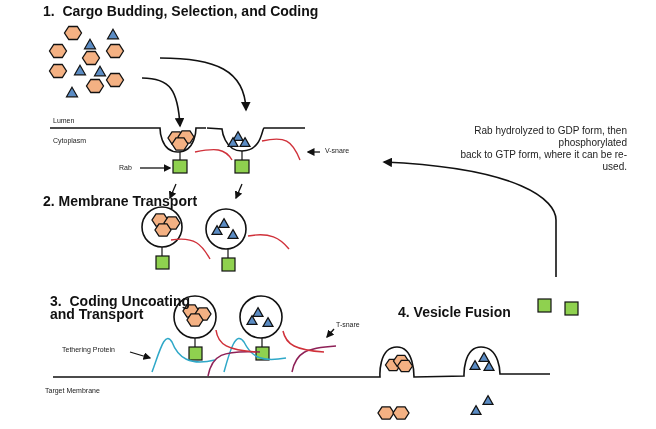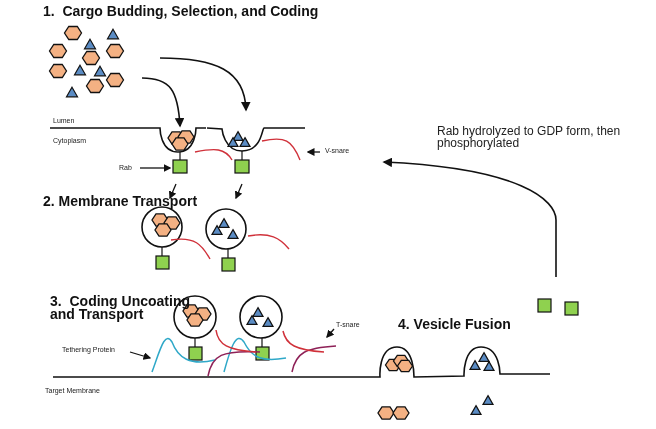--- a/index.html
+++ b/index.html
@@ -1,21 +1,21 @@
 <!DOCTYPE html>
 <html><head>
 <meta charset="utf-8">
 <style>
   html, body { margin:0; padding:0; background:#ffffff; }
   body { width:656px; height:429px; position:relative; overflow:hidden; font-family:"Liberation Sans", sans-serif; }
   #stage { position:absolute; left:0; top:0; width:656px; height:429px; }
   .lbl { position:absolute; font-family:"Liberation Sans", sans-serif; color:#222; white-space:nowrap; }
   .title { font-size:14px; font-weight:bold; color:#111; }
   .small { font-size:7px; color:#222; }
-  .note { font-size:12px; color:#222; line-height:12px; white-space:normal; width:190px; }
+  .note { font-size:10px; color:#222; line-height:12px; white-space:normal; width:190px;text-align:right; }
 </style>
 </head>
 <body>
 
 <div id="stage">
   <svg id="svg" width="656" height="429" viewBox="0 0 656 429" xmlns="http://www.w3.org/2000/svg">
     <defs>
       <marker id="ah" markerWidth="6" markerHeight="6" refX="5" refY="3" orient="auto">
         <path d="M0,0 L6,3 L0,6 z" fill="#111"></path>
       </marker>
@@ -130,18 +130,19 @@
   <div class="lbl title" style="left:43px;top:3px;"><span>1.</span>&nbsp; <span>Cargo  Budding, Selection, and Coding</span></div>
   <div class="lbl small" style="left:53px;top:117px;">Lumen</div>
   <div class="lbl small" style="left:53px;top:137px;">Cytoplasm</div>
   <div class="lbl small" style="left:119px;top:164px;">Rab</div>
   <div class="lbl small" style="left:325px;top:147px;">V-snare</div>
   <div class="lbl title" style="left:43px;top:193px;"><span>2.</span> <span>Membrane Transport</span></div>
   <div class="lbl title" style="left:50px;top:293px;"><span>3.</span>&nbsp; <span>Coding Uncoating</span></div>
   <div class="lbl title" style="left:50px;top:306px;">and Transport</div>
   <div class="lbl small" style="left:62px;top:346px;">Tethering Protein</div>
   <div class="lbl small" style="left:336px;top:321px;">T-snare</div>
-  <div class="lbl title" style="left:398px;top:316px;"><span>4.</span> <span>Vesicle Fusion</span></div>
+  <div class="lbl title" style="left:398px;top:304px;"><span>4.</span> <span>Vesicle Fusion</span></div>
   <div class="lbl small" style="left:45px;top:387px;">Target Membrane</div>
   <div class="lbl note" style="left:437px;top:125px;">
     <div>Rab hydrolyzed to GDP form, then phosphorylated</div>
+    <div>back to GTP form, where it can be re-used.</div>
   </div>
 </div>
 
 </body></html>

